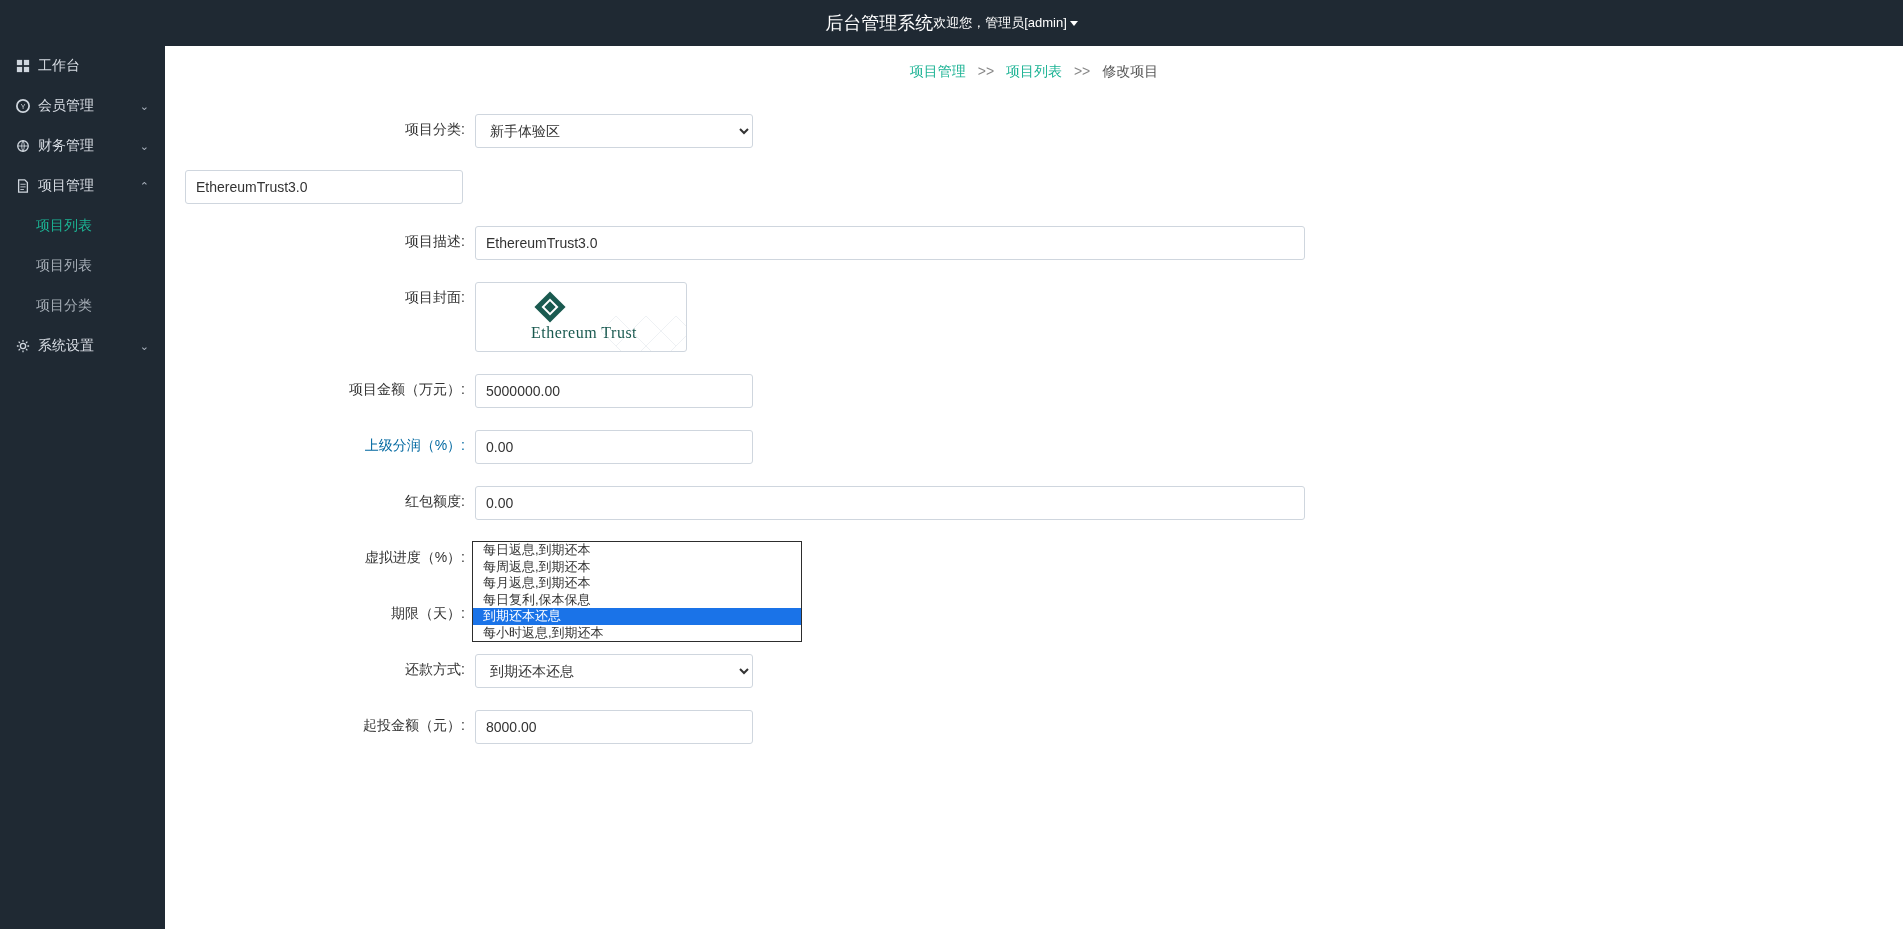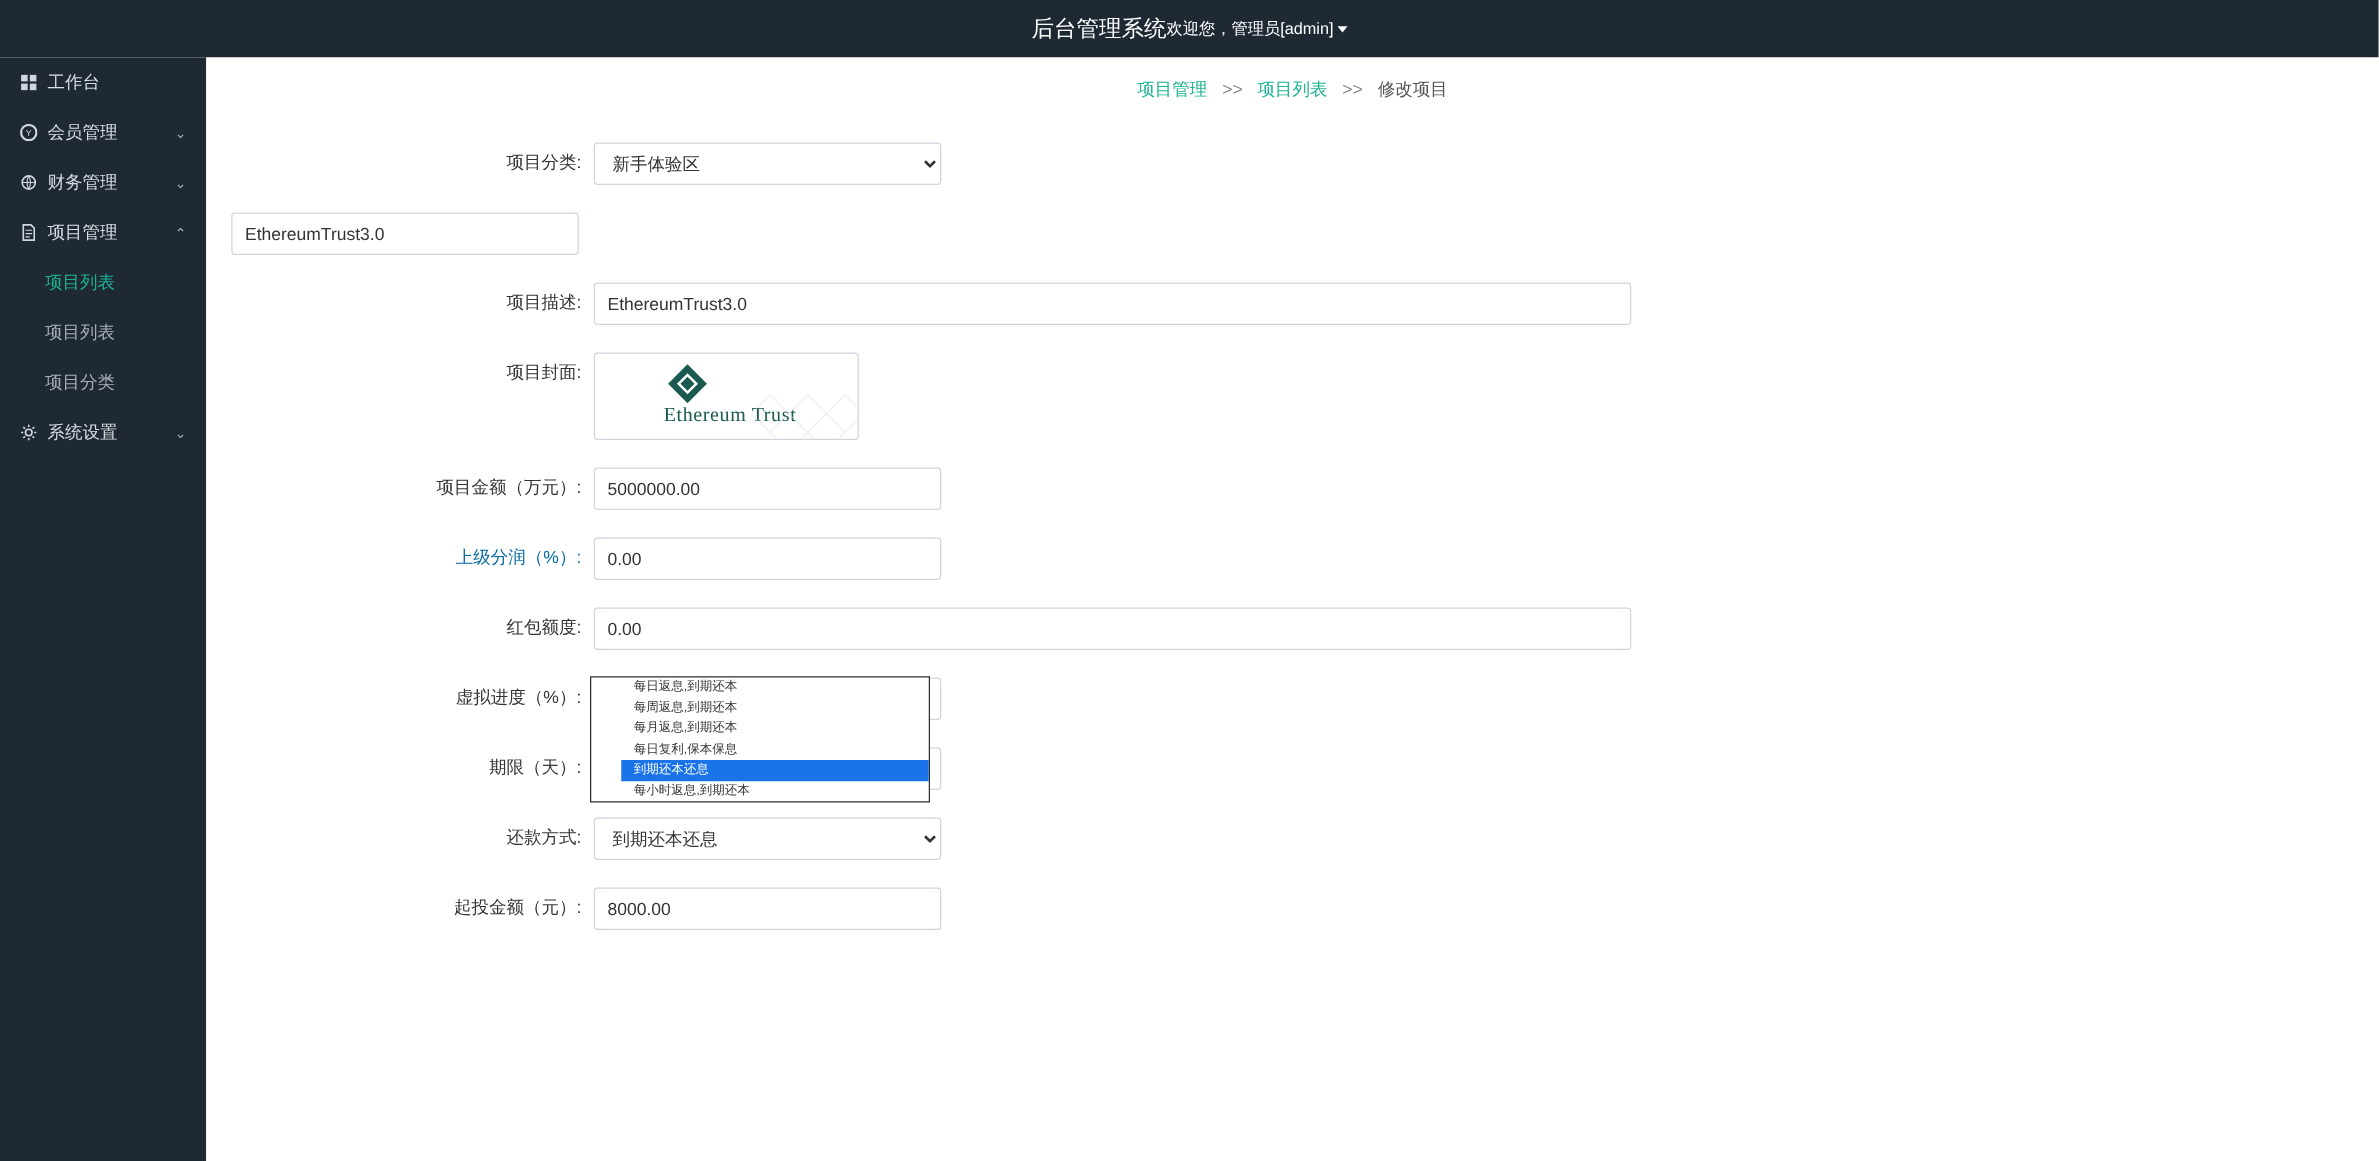--- a/index.html
+++ b/index.html
@@ -38,21 +38,21 @@
     
     .cover-preview { width: 212px; height: 70px; border: 1px solid #cfd6de; border-radius: 3px; overflow: hidden; cursor: pointer; position: relative; background: #fff; }
     .cover-inner { position: absolute; inset: 0; display: flex; align-items: center; justify-content: center; }
     .diamond-grid { position: absolute; right: -10px; bottom: -15px; width: 100px; height: 60px; opacity: 0.35; }
     .brand-wrap { text-align: left; padding-left: 6px; }
     .brand-logo { width: 22px; height: 22px; background: #1a5a50; transform: rotate(45deg); margin: 4px 0 6px 8px; position: relative; }
     .brand-logo-inner { position: absolute; inset: 5px; border: 2px solid #fff; }
     .brand-text { font-family: "Times New Roman", serif; font-size: 16px; color: #1a5a50; letter-spacing: 0.5px; }
     
     .dropdown-wrap { position: relative; }
-    .dropdown-list { position: absolute; top: -113px; left: -3px; width: 272px; background: #fff; border: 1px solid #2d2d2d; z-index: 50; font-size: 10px; padding-left: 24px; }
+    .dropdown-list { position: absolute; top: -113px; left: -3px; width: 330px; background: #fff; border: 1px solid #2d2d2d; z-index: 50; font-size: 13px; }
     .dropdown-option { padding: 0 10px; height: 16.5px; line-height: 16.5px; cursor: pointer; white-space: nowrap; }
     .dropdown-option.highlighted { background: #1a73e8; color: #fff; }
     
     svg.ic { width: 14px; height: 14px; fill: #cfd6de; }
   </style>
 </head>
 <body>
 
 <div class="header">
   <div class="header-title">后台管理系统</div>

